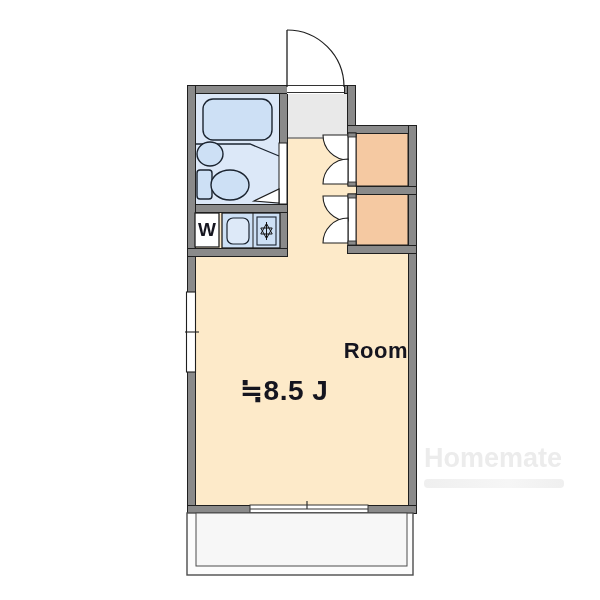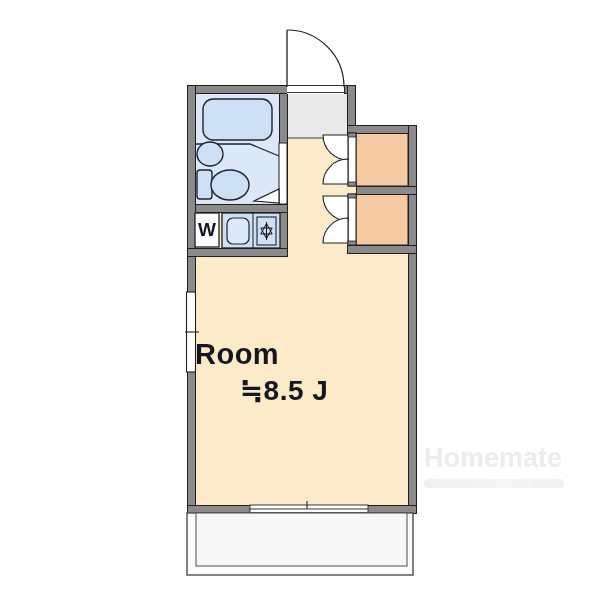--- a/index.html
+++ b/index.html
@@ -1,20 +1,20 @@
 <!DOCTYPE html>
 <html><head>
 <meta charset="utf-8">
 <style>
   html,body{margin:0;padding:0;background:#ffffff;}
   .stage{position:relative;width:600px;height:600px;background:#ffffff;overflow:hidden;
          font-family:"Liberation Sans","DejaVu Sans",sans-serif;}
   .plan-svg{position:absolute;left:0;top:0;}
-  .room-label{position:absolute;left:195px;top:338px;width:213px;text-align:left;
-              font-size:29px;font-weight:700;color:#15151f;letter-spacing:0.5px;}
+  .room-label{position:absolute;left:195px;top:338px;width:213px;text-align:right;
+              font-size:22px;font-weight:700;color:#15151f;letter-spacing:0.5px;}
   .room-size{position:absolute;left:195px;top:374px;width:178px;text-align:center;
              font-size:28px;font-weight:700;color:#15151f;letter-spacing:0.5px;}
   .washer-label{position:absolute;left:195px;top:213px;width:24px;height:34px;line-height:34px;
                 text-align:center;font-size:19px;font-weight:600;color:#15151f;}
   .watermark{position:absolute;left:424px;top:444px;width:155px;}
   .watermark-main{font-size:27px;font-weight:700;color:#ececec;line-height:1.1;}
   .watermark-sub{margin-top:5px;width:140px;height:9px;border-radius:4px;
                  background:linear-gradient(90deg,#efefef,#f6f6f6 60%,#efefef);}
 </style>
 </head>

